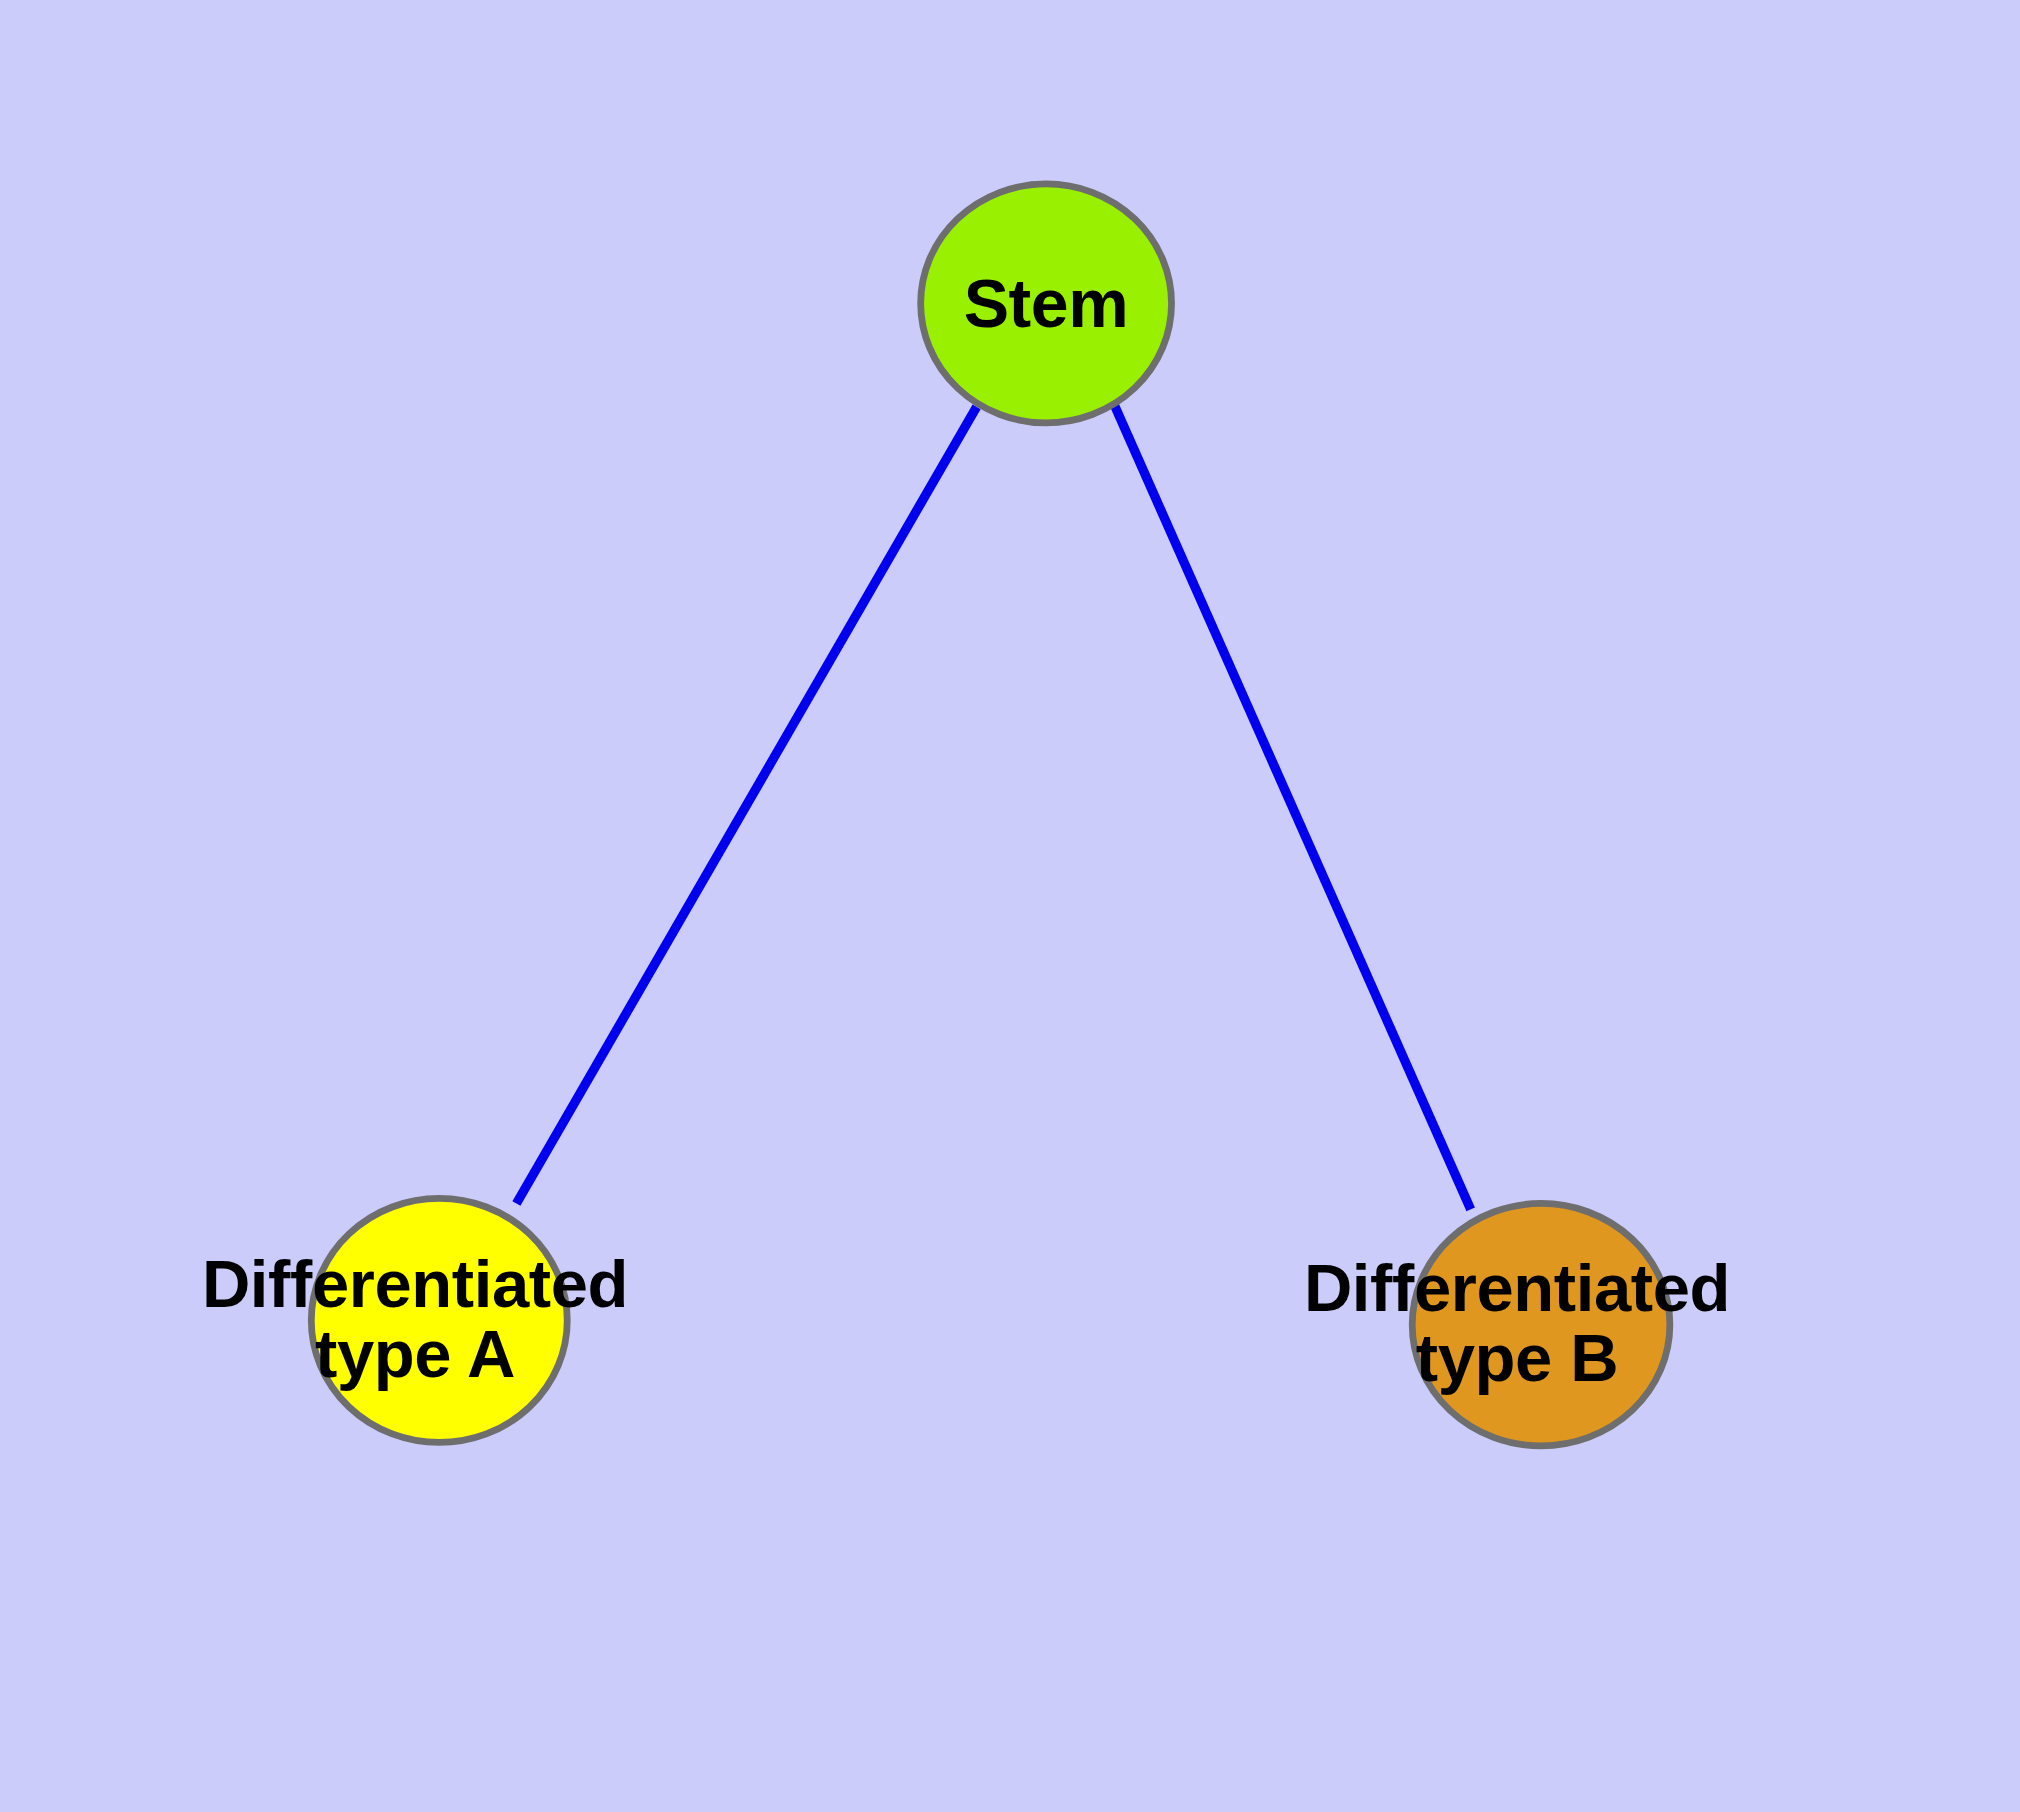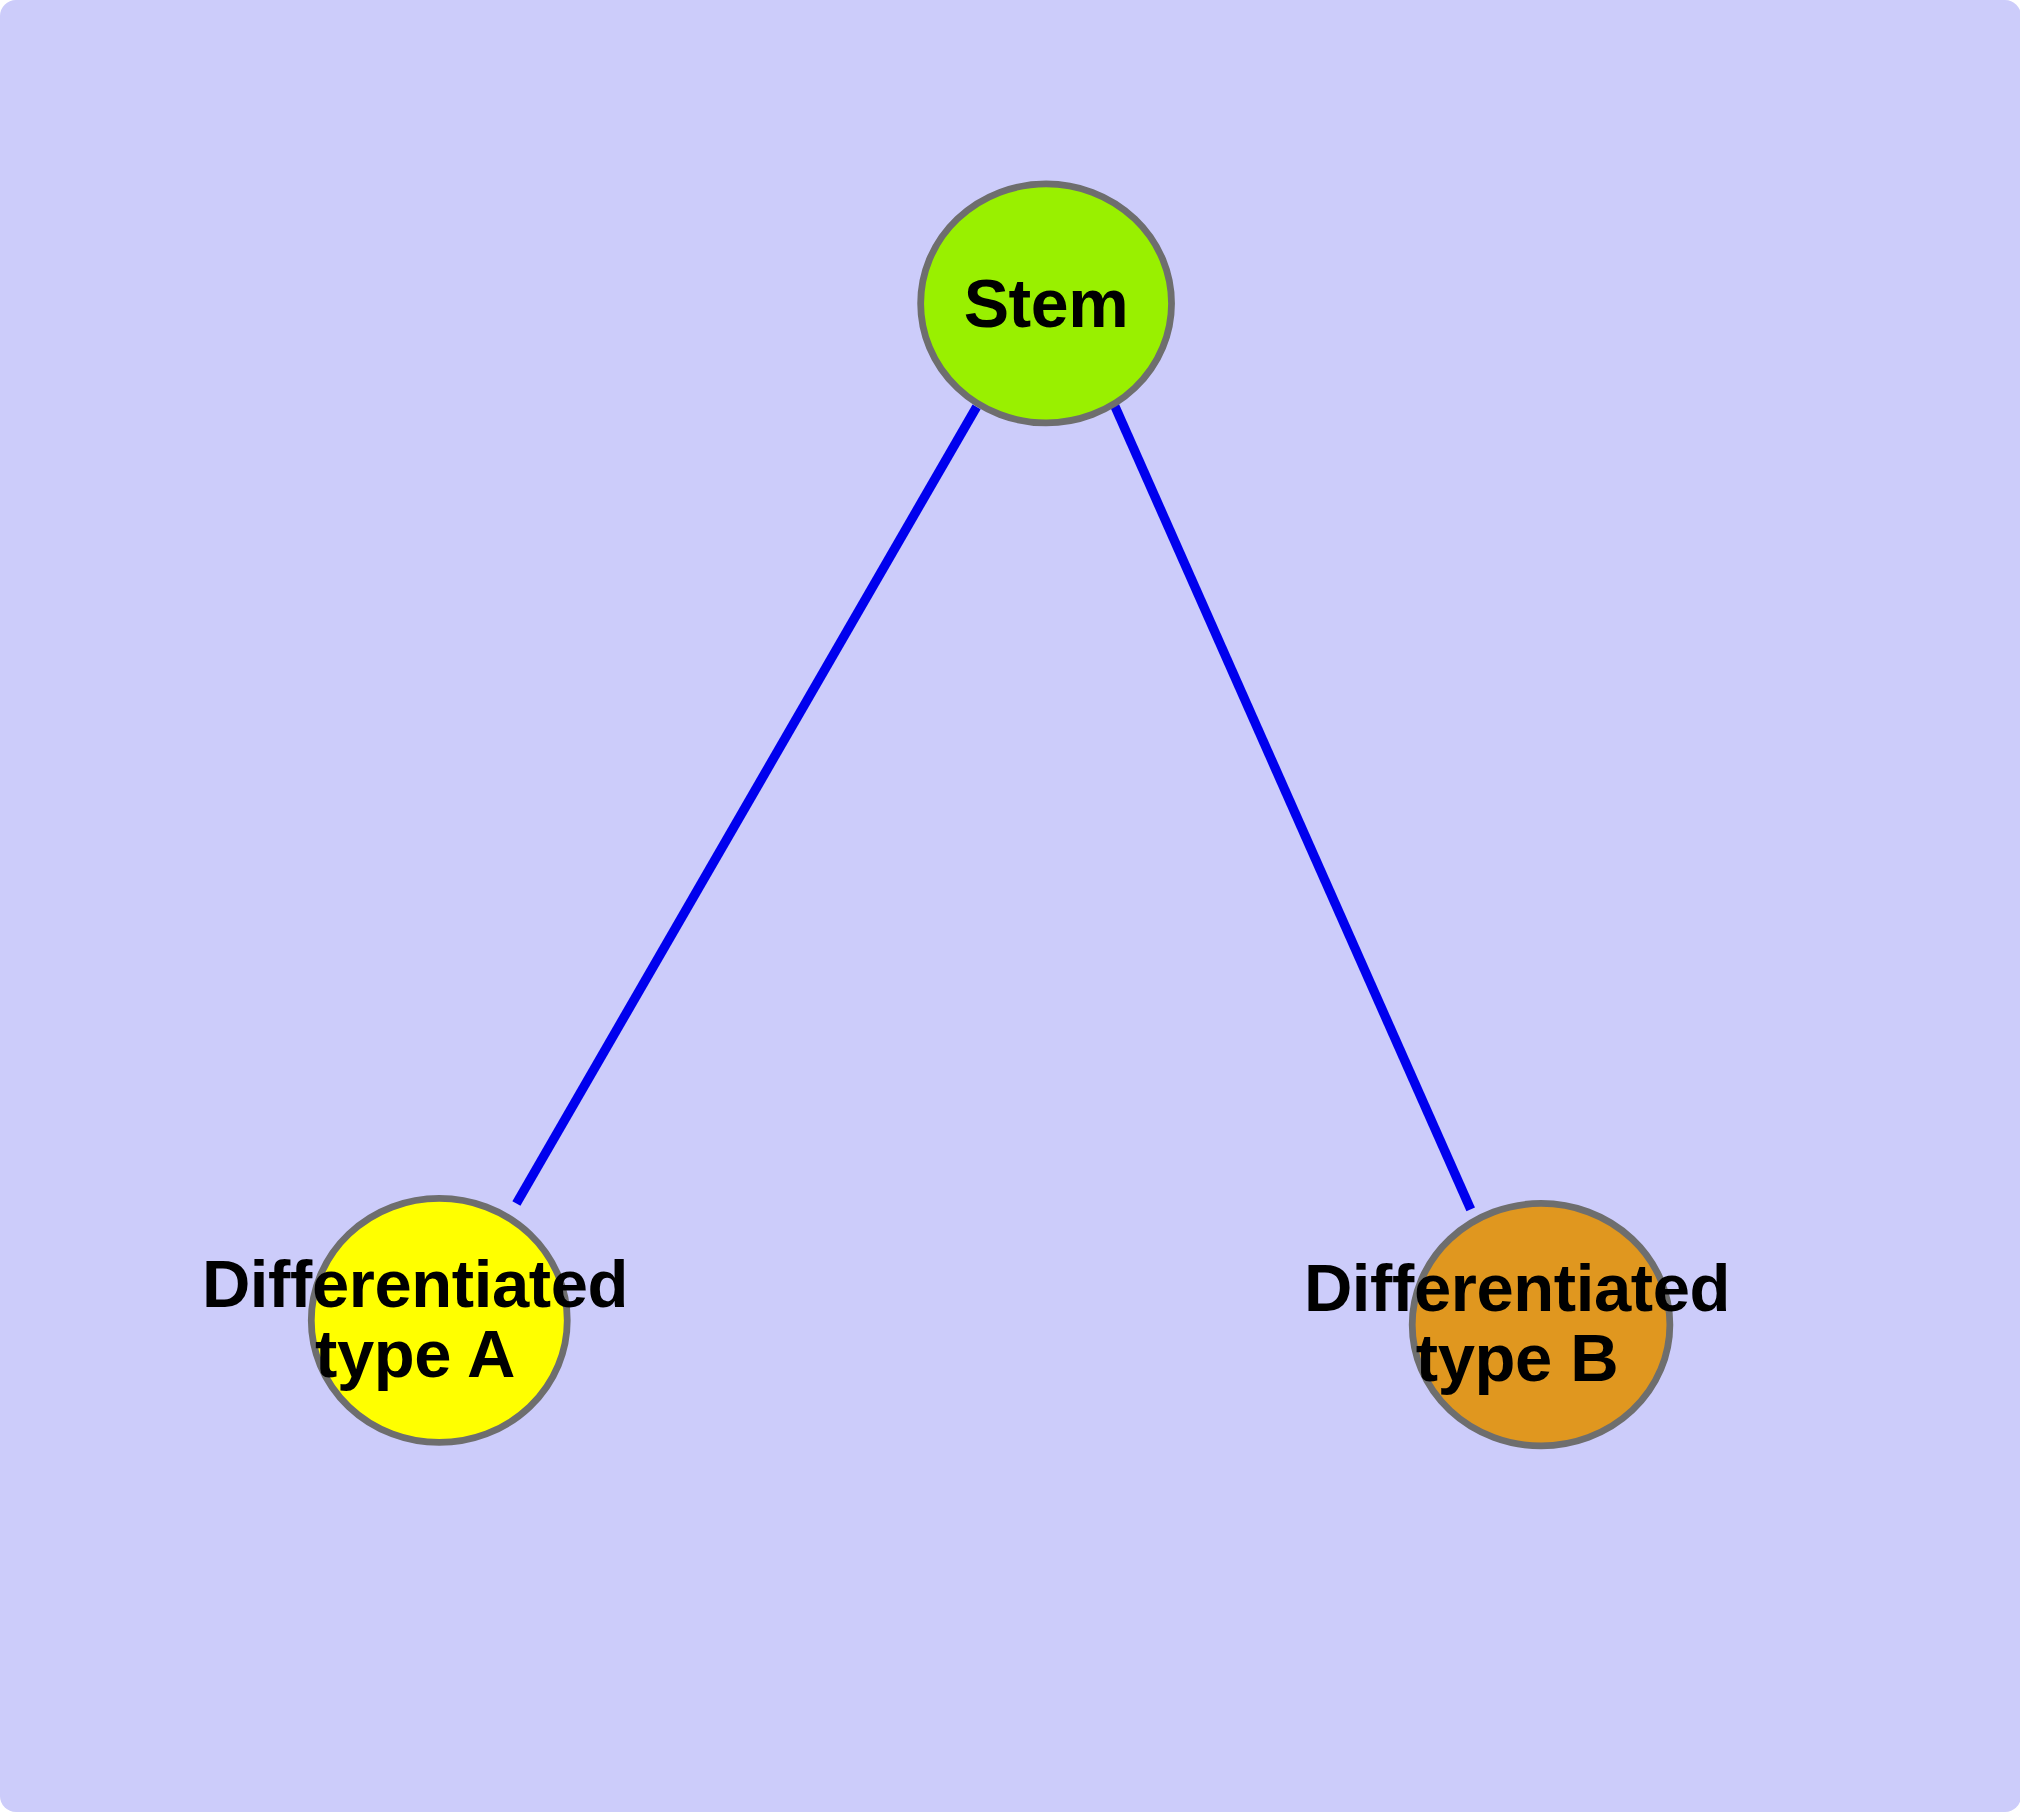--- a/index.html
+++ b/index.html
@@ -6,21 +6,20 @@
     margin: 0;
     padding: 0;
     background: #ffffff;
   }
   #canvas {
     position: relative;
     width: 2021px;
     height: 1812px;
     overflow: hidden;
     font-family: "Liberation Sans", sans-serif;
-    border-radius: 16px;
   }
   #graph-bg {
     position: absolute;
     left: 0;
     top: 0;
     width: 2021px;
     height: 1812px;
     background: #ccccfa;
   }
   #graph-svg {

